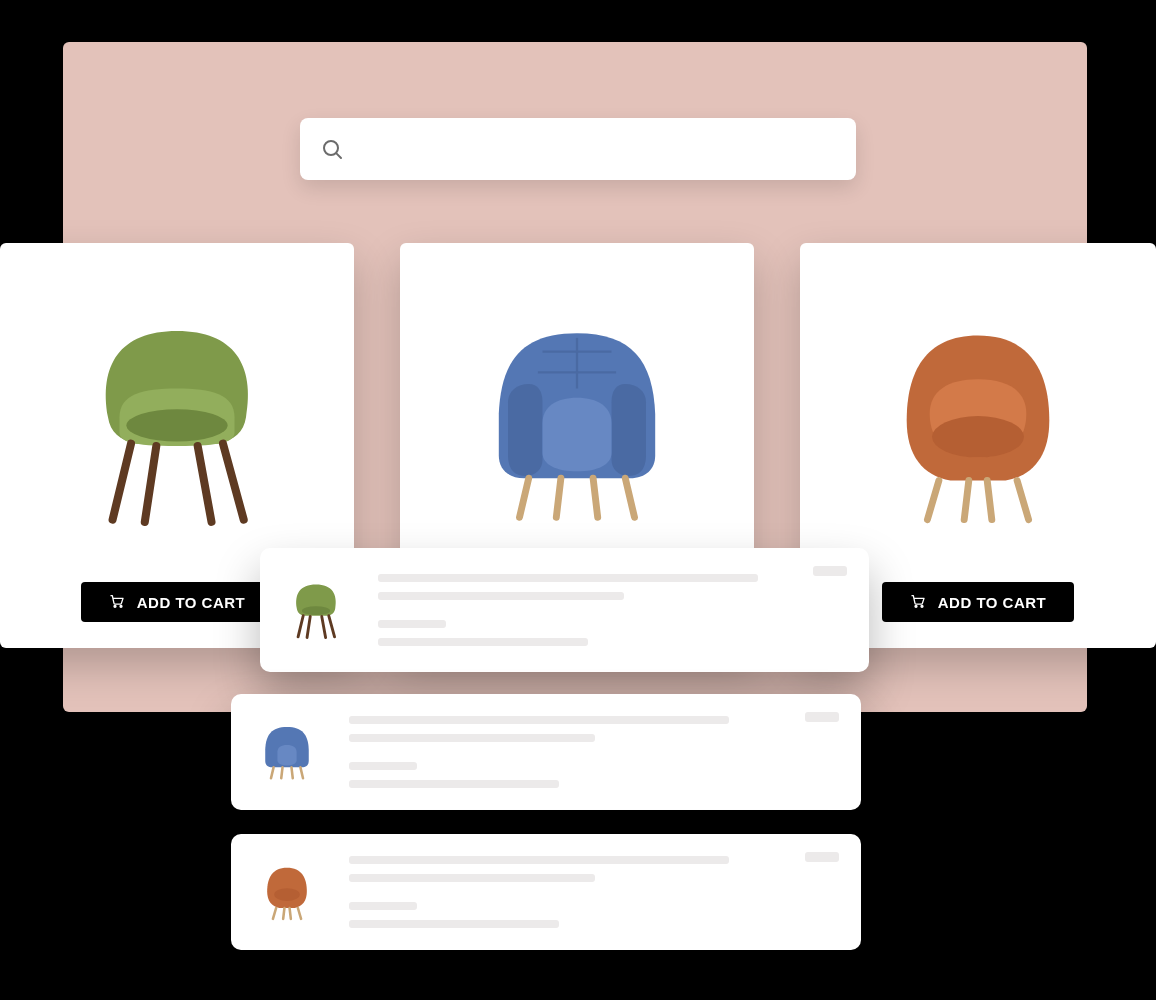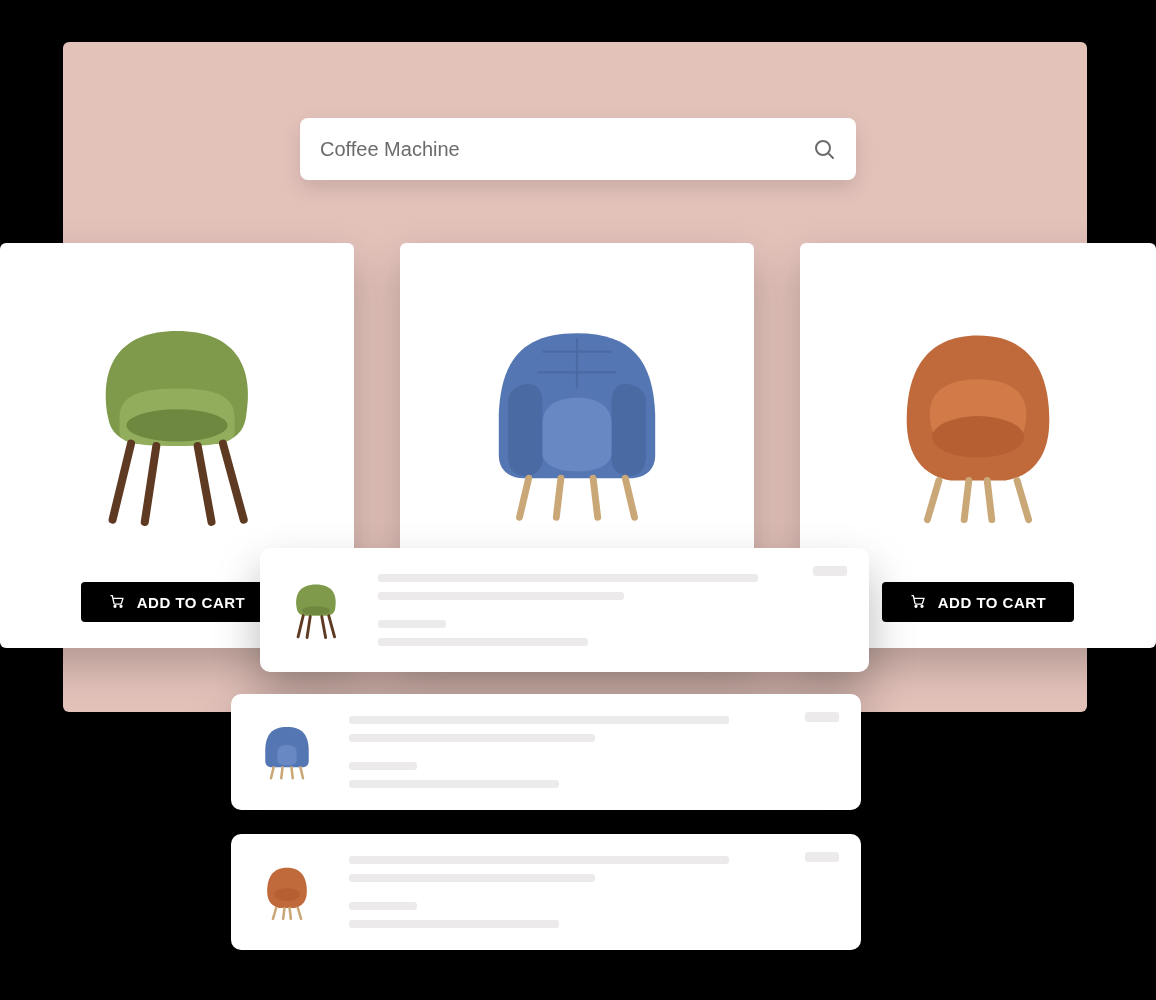--- a/index.html
+++ b/index.html
@@ -107,21 +107,20 @@
     align-self: flex-start; margin-top: 2px;
   }
 </style>
 </head>
 <body>
 
 <div class="stage">
   <div class="panel"></div>
 
   <div class="search">
-    <input type="text" value="Coffee Machine" style="">
     <span class="icon">
       <svg viewBox="0 0 24 24" fill="none" stroke="currentColor" stroke-width="2" stroke-linecap="round">
         <circle cx="11" cy="11" r="7"></circle>
         <line x1="21" y1="21" x2="16.65" y2="16.65"></line>
       </svg>
     </span>
   </div>
 
   <div class="card c1">
     <div class="img-area">

